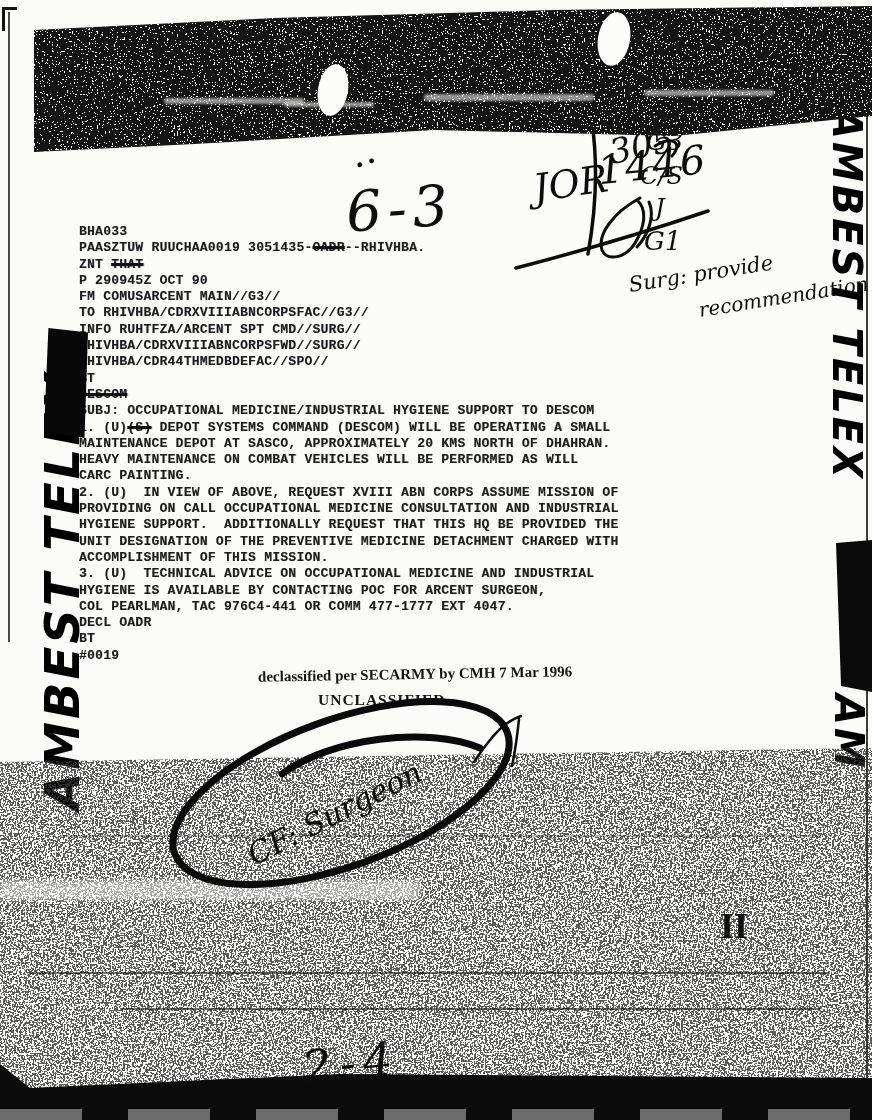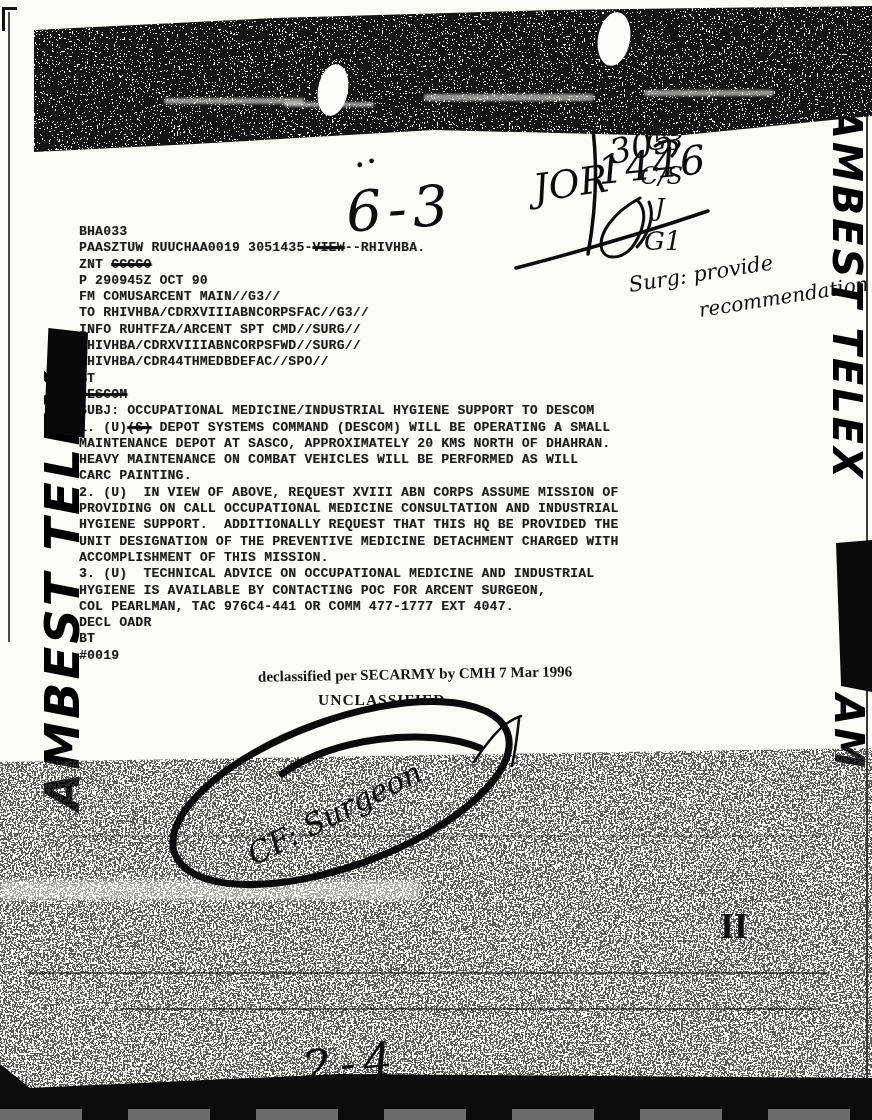--- a/index.html
+++ b/index.html
@@ -44,22 +44,22 @@
       </filter>
     <rect width="872" height="1120" filter="url(#fFaint)"></rect>
   </svg>
 
   <div class="abs" style="left:8px;top:12px;width:1.5px;height:630px;background:#4a4a4a;"></div>
   <div class="abs" style="left:2px;top:7px;width:15px;height:3px;background:#111;"></div>
   <div class="abs" style="left:2px;top:7px;width:3px;height:24px;background:#111;"></div>
   <div class="abs" style="left:866px;top:90px;width:1.5px;height:990px;background:#3a3a3a;"></div>
 
   <pre class="msg">BHA033
-PAASZTUW RUUCHAA0019 3051435-<span class="struck">VIEW</span>--RHIVHBA.
-ZNT <span class="struck">CCCCO</span>
+PAASZTUW RUUCHAA0019 3051435-<span class="struck">OADR</span>--RHIVHBA.
+ZNT <span class="struck">THAT</span>
 P 290945Z OCT 90
 FM COMUSARCENT MAIN//G3//
 TO RHIVHBA/CDRXVIIIABNCORPSFAC//G3//
 INFO RUHTFZA/ARCENT SPT CMD//SURG//
 RHIVHBA/CDRXVIIIABNCORPSFWD//SURG//
 RHIVHBA/CDR44THMEDBDEFAC//SPO//
 BT
 <span class="struck">DESCOM</span>
 SUBJ: OCCUPATIONAL MEDICINE/INDUSTRIAL HYGIENE SUPPORT TO DESCOM
 1. (U)<span class="struck">(S)</span> DEPOT SYSTEMS COMMAND (DESCOM) WILL BE OPERATING A SMALL

